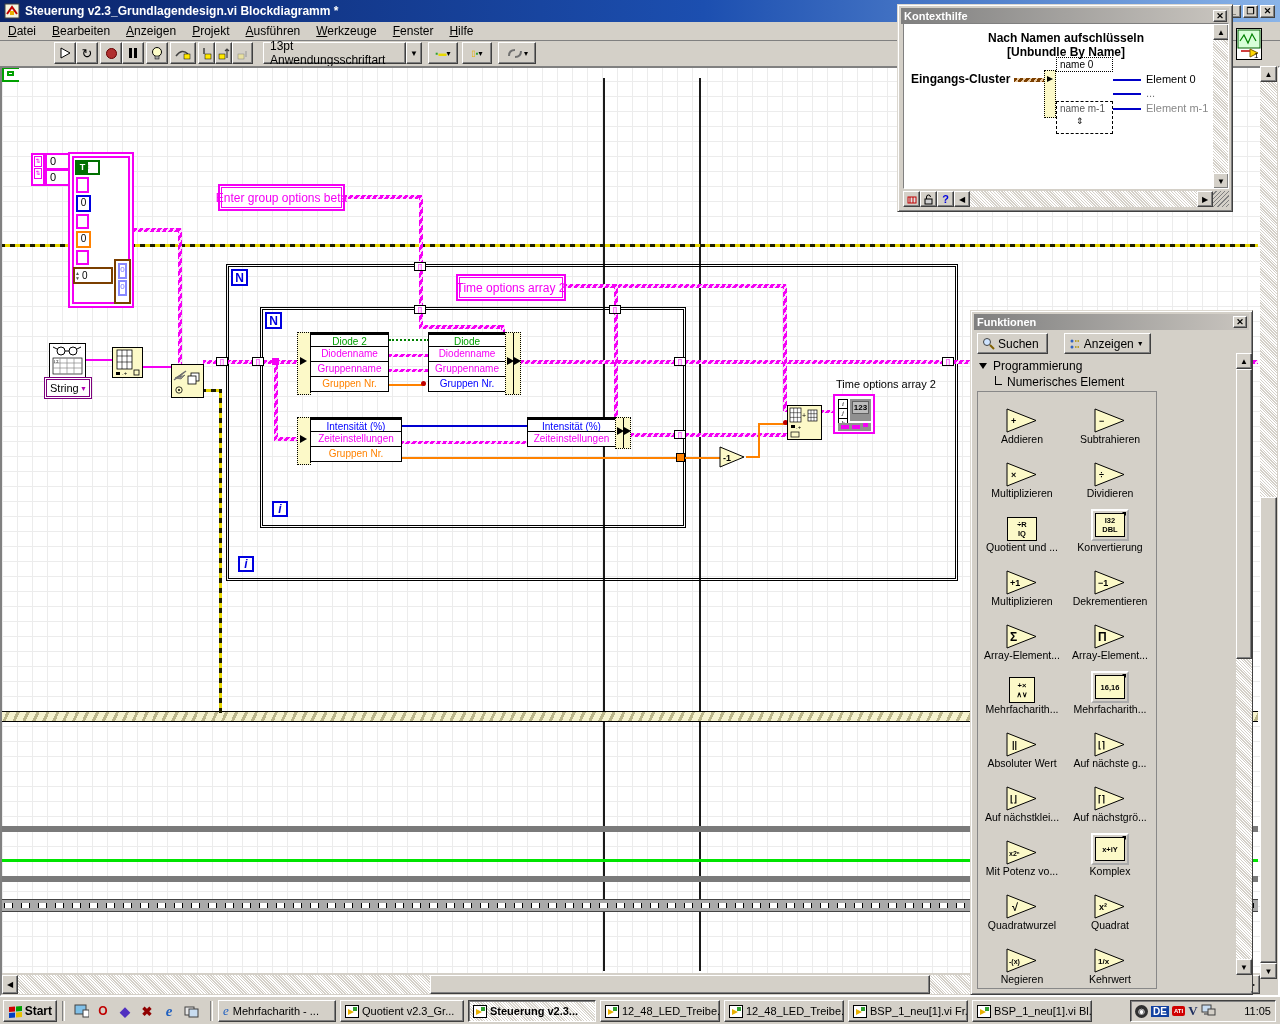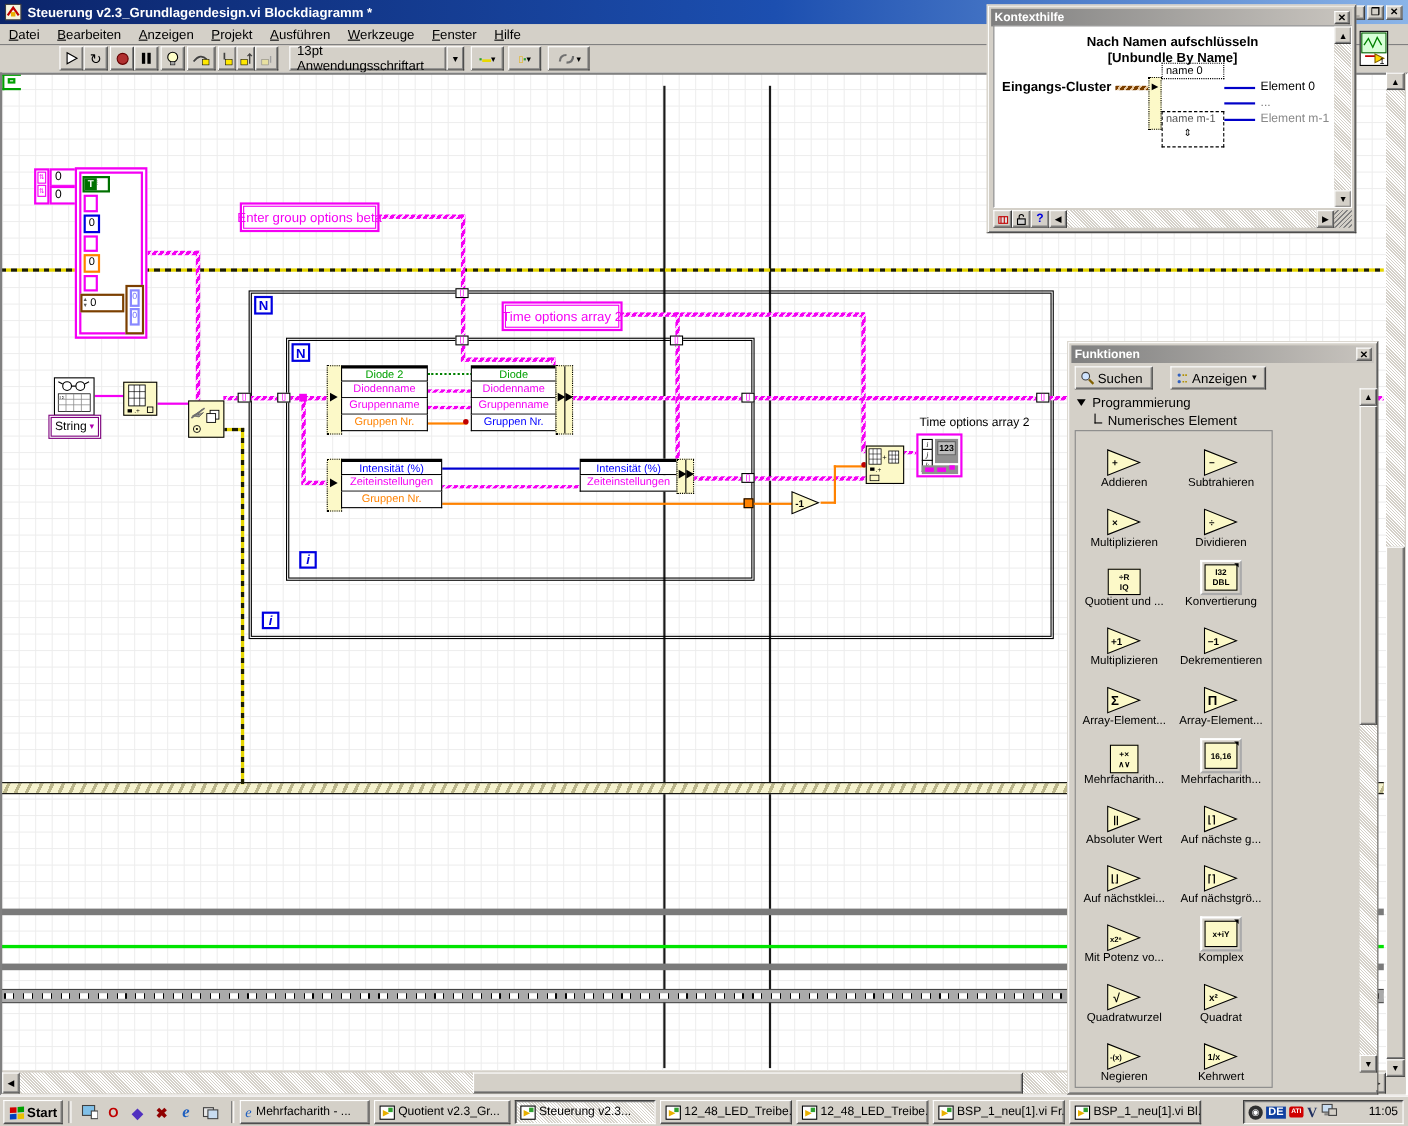--- a/index.html
+++ b/index.html
@@ -675,21 +675,21 @@
       <span style="color:#2060c0;font-style:italic;font-family:'Liberation Serif',serif;font-size:13px;margin-right:4px">e</span>
       <span>Mehrfacharith - ...</span>
     </div>
     <div class="tkb up" style="left:340px;width:124px">
       <span class="lvicon">
           <i></i>
           <b></b>
         </span>
       <span>Quotient v2.3_Gr...</span>
     </div>
-    <div class="tkb down" style="left:468px;width:128px;font-weight:normal;background:repeating-linear-gradient(45deg,#fff 0 1px,#d8d4cc 1px 2px)">
+    <div class="tkb down" style="left:468px;width:128px;font-weight:bold;background:repeating-linear-gradient(45deg,#fff 0 1px,#d8d4cc 1px 2px)">
       <span class="lvicon">
           <i></i>
           <b></b>
         </span>
       <span>Steuerung v2.3...</span>
     </div>
     <div class="tkb up" style="left:600px;width:120px">
       <span class="lvicon">
           <i></i>
           <b></b>

